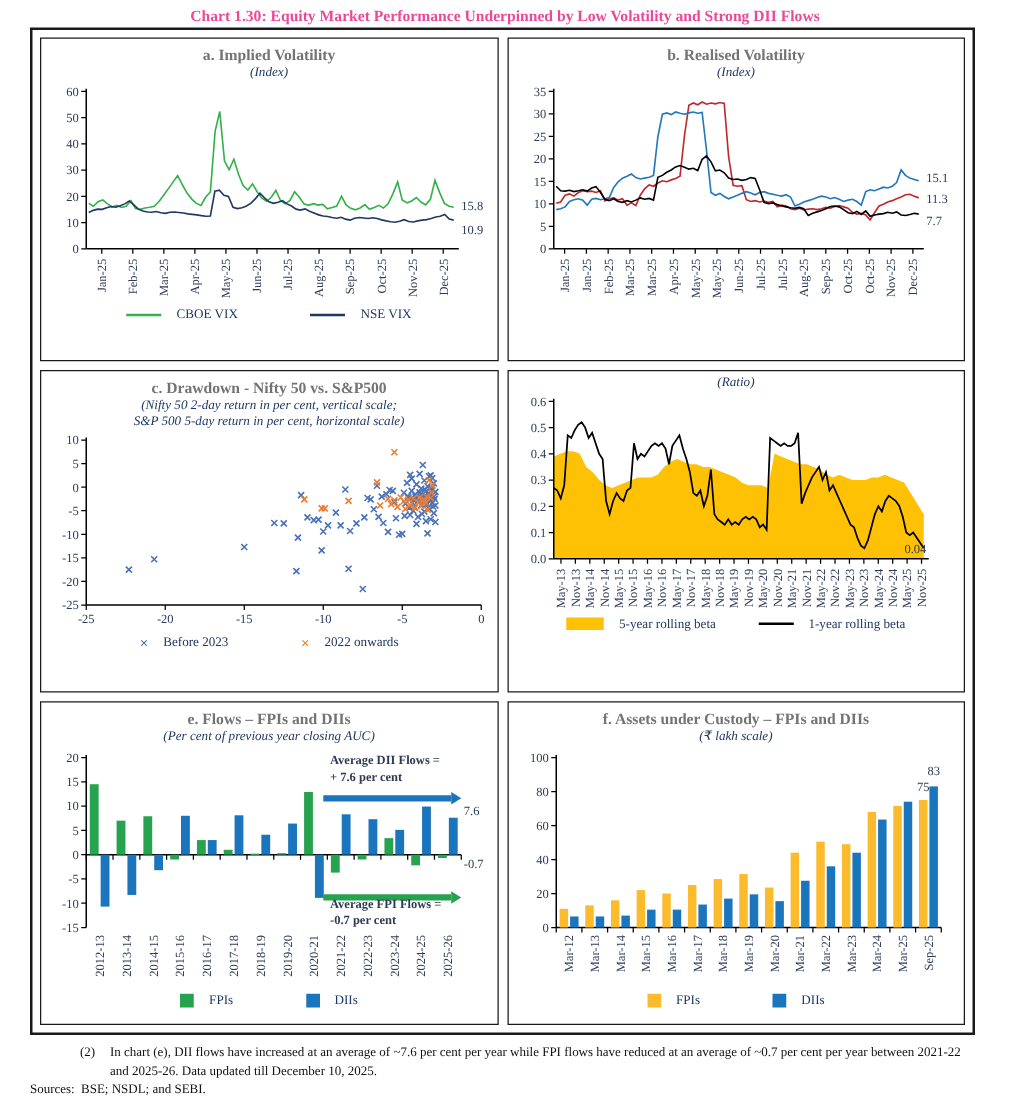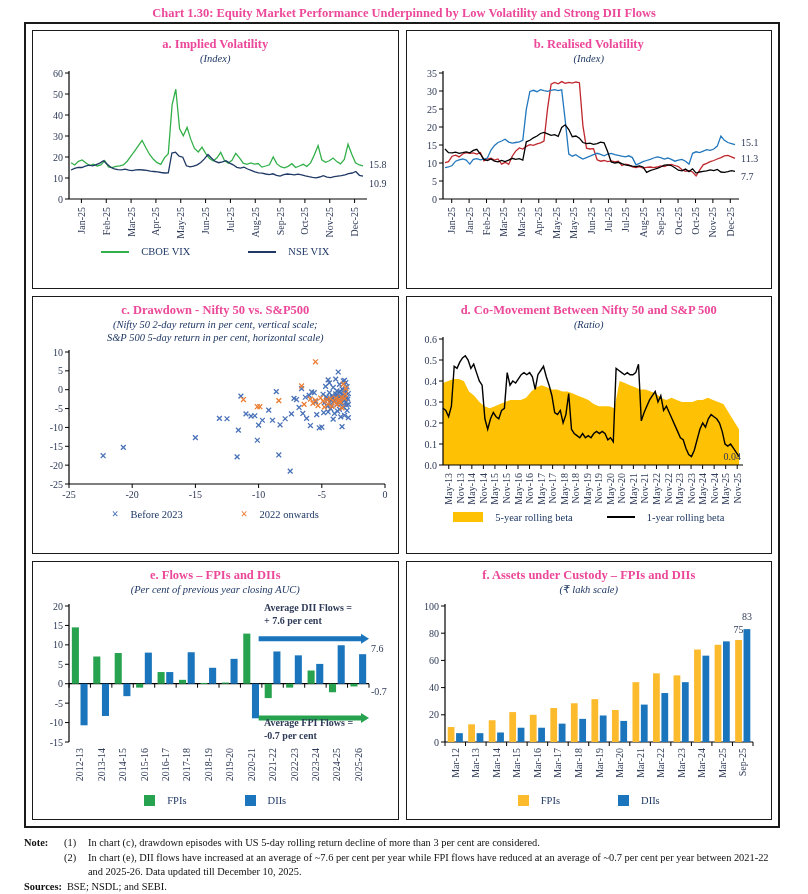--- a/index.html
+++ b/index.html
@@ -3,40 +3,40 @@
 <meta charset="utf-8">
 <style>
   html,body{margin:0;padding:0;background:#fff;}
   body{width:808px;height:894px;font-family:"Liberation Serif",serif;color:#111;position:relative;}
   .page-title{text-align:center;font-weight:bold;font-size:12.5px;padding-top:6px;color:#ec4899;}
   .outer{position:absolute;left:24px;top:22px;width:756px;height:806px;border:2px solid #1a1a1a;
          box-sizing:border-box;padding:6px;display:grid;grid-template-columns:1fr 1fr;
          grid-template-rows:1fr 1fr 1fr;gap:7px;background:#fff;}
   .panel{border:1.5px solid #1a1a1a;box-sizing:border-box;padding:3px 1px;display:flex;
          flex-direction:column;align-items:center;overflow:hidden;background:#fff;}
-  .p-title{font-weight:bold;color:#ec4899;font-size:12.5px;margin-top:3px;line-height:15px;}
+  .p-title{font-weight:bold;color:#737373;font-size:12.5px;margin-top:3px;line-height:15px;}
   .p-sub{font-style:italic;color:#1f3864;font-size:10.5px;line-height:13px;
          font-family:"Liberation Serif","DejaVu Sans",serif;}
   svg{display:block;margin-top:2px;}
   svg text{font-family:"Liberation Serif",serif;font-size:10px;fill:#2e3a57;}
   .legend{display:flex;justify-content:center;align-items:center;gap:58px;margin-top:1px;
           font-size:10.5px;color:#1f3864;}
   .legend.tight{gap:34px;}
   .leg-item{display:flex;align-items:center;gap:12px;}
   .sw-line{display:inline-block;width:28px;height:0;border-top:2.5px solid #000;}
   .sw-sq{display:inline-block;width:11px;height:11px;background:#888;}
   .sw-area{display:inline-block;width:30px;height:10px;background:#888;}
   .sw-x{display:inline-block;font-weight:bold;font-size:12px;line-height:10px;}
   .notes{position:absolute;left:24px;top:836px;width:762px;font-size:10.4px;line-height:14.5px;color:#111;}
   .n-row{display:flex;}
   .n-label{font-weight:bold;width:40px;flex:none;}
   .n-indent{width:40px;flex:none;}
   .n-num{width:24px;flex:none;}
   .n-text{flex:1;}
-  .s-label{font-weight:bold;margin-right:5px;}
+  .s-label{font-weight:normal;margin-right:5px;}
 </style>
 </head>
 <body>
 
 <div class="page-title">Chart 1.30: Equity Market Performance Underpinned by Low Volatility and Strong DII Flows</div>
 
 <div class="outer">
 
   <div class="panel">
     <div class="p-title">a. Implied Volatility</div>
@@ -333,21 +333,20 @@
         <span>Before 2023</span>
       </span>
       <span class="leg-item">
         <span class="sw-x" style="color: rgb(237, 125, 49);">×</span>
         <span>2022 onwards</span>
       </span>
     </div>
   </div>
 
   <div class="panel">
-    <div class="p-title">d. Co-Movement Between Nifty 50 and S&amp;P 500</div>
     <div class="p-sub">(Ratio)</div>
     <svg width="360" height="178">
         <path d="M34 132L34.0 50.1L39.2 48.0L44.4 45.9L49.6 45.9L54.8 48.0L60.0 58.5L65.2 62.7L70.4 69.0L75.5 73.2L80.7 75.3L85.9 73.2L91.1 71.1L96.3 69.0L101.5 66.9L106.7 66.9L111.9 66.9L117.1 64.8L122.3 58.5L127.5 54.3L132.7 52.2L137.9 54.3L143.1 56.4L148.2 56.4L153.4 58.5L158.6 58.5L163.8 60.6L169.0 62.7L174.2 64.8L179.4 66.9L184.6 71.1L189.8 73.2L195.0 73.2L200.2 73.2L205.4 75.3L210.6 48.0L215.8 50.1L220.9 52.2L226.1 54.3L231.3 56.4L236.5 56.4L241.7 58.5L246.9 60.6L252.1 64.8L257.3 66.9L262.5 64.8L267.7 66.9L272.9 69.0L278.1 69.0L283.3 69.0L288.5 66.9L293.6 66.9L298.8 64.8L304.0 66.9L309.2 69.0L314.4 71.1L319.6 79.5L324.8 87.9L330.0 96.3L330 132Z" fill="#ffc103" stroke="none"></path>
         <line x1="34" y1="4" x2="34" y2="132" stroke="#000" stroke-width="1.2"></line>
         <line x1="30" y1="132" x2="34" y2="132" stroke="#000" stroke-width="1"></line>
         <text text-anchor="end" class="tk" x="28" y="135.5">0.0</text>
         <line x1="30" y1="111" x2="34" y2="111" stroke="#000" stroke-width="1"></line>
         <text text-anchor="end" class="tk" x="28" y="114.5">0.1</text>
         <line x1="30" y1="90" x2="34" y2="90" stroke="#000" stroke-width="1"></line>
         <text text-anchor="end" class="tk" x="28" y="93.5">0.2</text>
@@ -620,25 +619,20 @@
         <span class="sw-sq" style="background: rgb(27, 117, 188);"></span>
         <span>DIIs</span>
       </span>
     </div>
   </div>
 
 </div>
 
 <div class="notes">
   <div class="n-row">
-    <span class="n-label">Note:</span>
-    <span class="n-num">(1)</span>
-    <span class="n-text">In chart (c), drawdown episodes with US 5-day rolling return decline of more than 3 per cent are considered.</span>
-  </div>
-  <div class="n-row">
     <span class="n-indent"></span>
     <span class="n-num">(2)</span>
     <span class="n-text">In chart (e), DII flows have increased at an average of ~7.6 per cent per year while FPI flows have reduced at an average of ~0.7 per cent per year between 2021-22 and 2025-26. Data updated till December 10, 2025.</span>
   </div>
   <div class="n-row">
     <span class="s-label">Sources:</span>
     <span>BSE; NSDL; and SEBI.</span>
   </div>
 </div>
 

